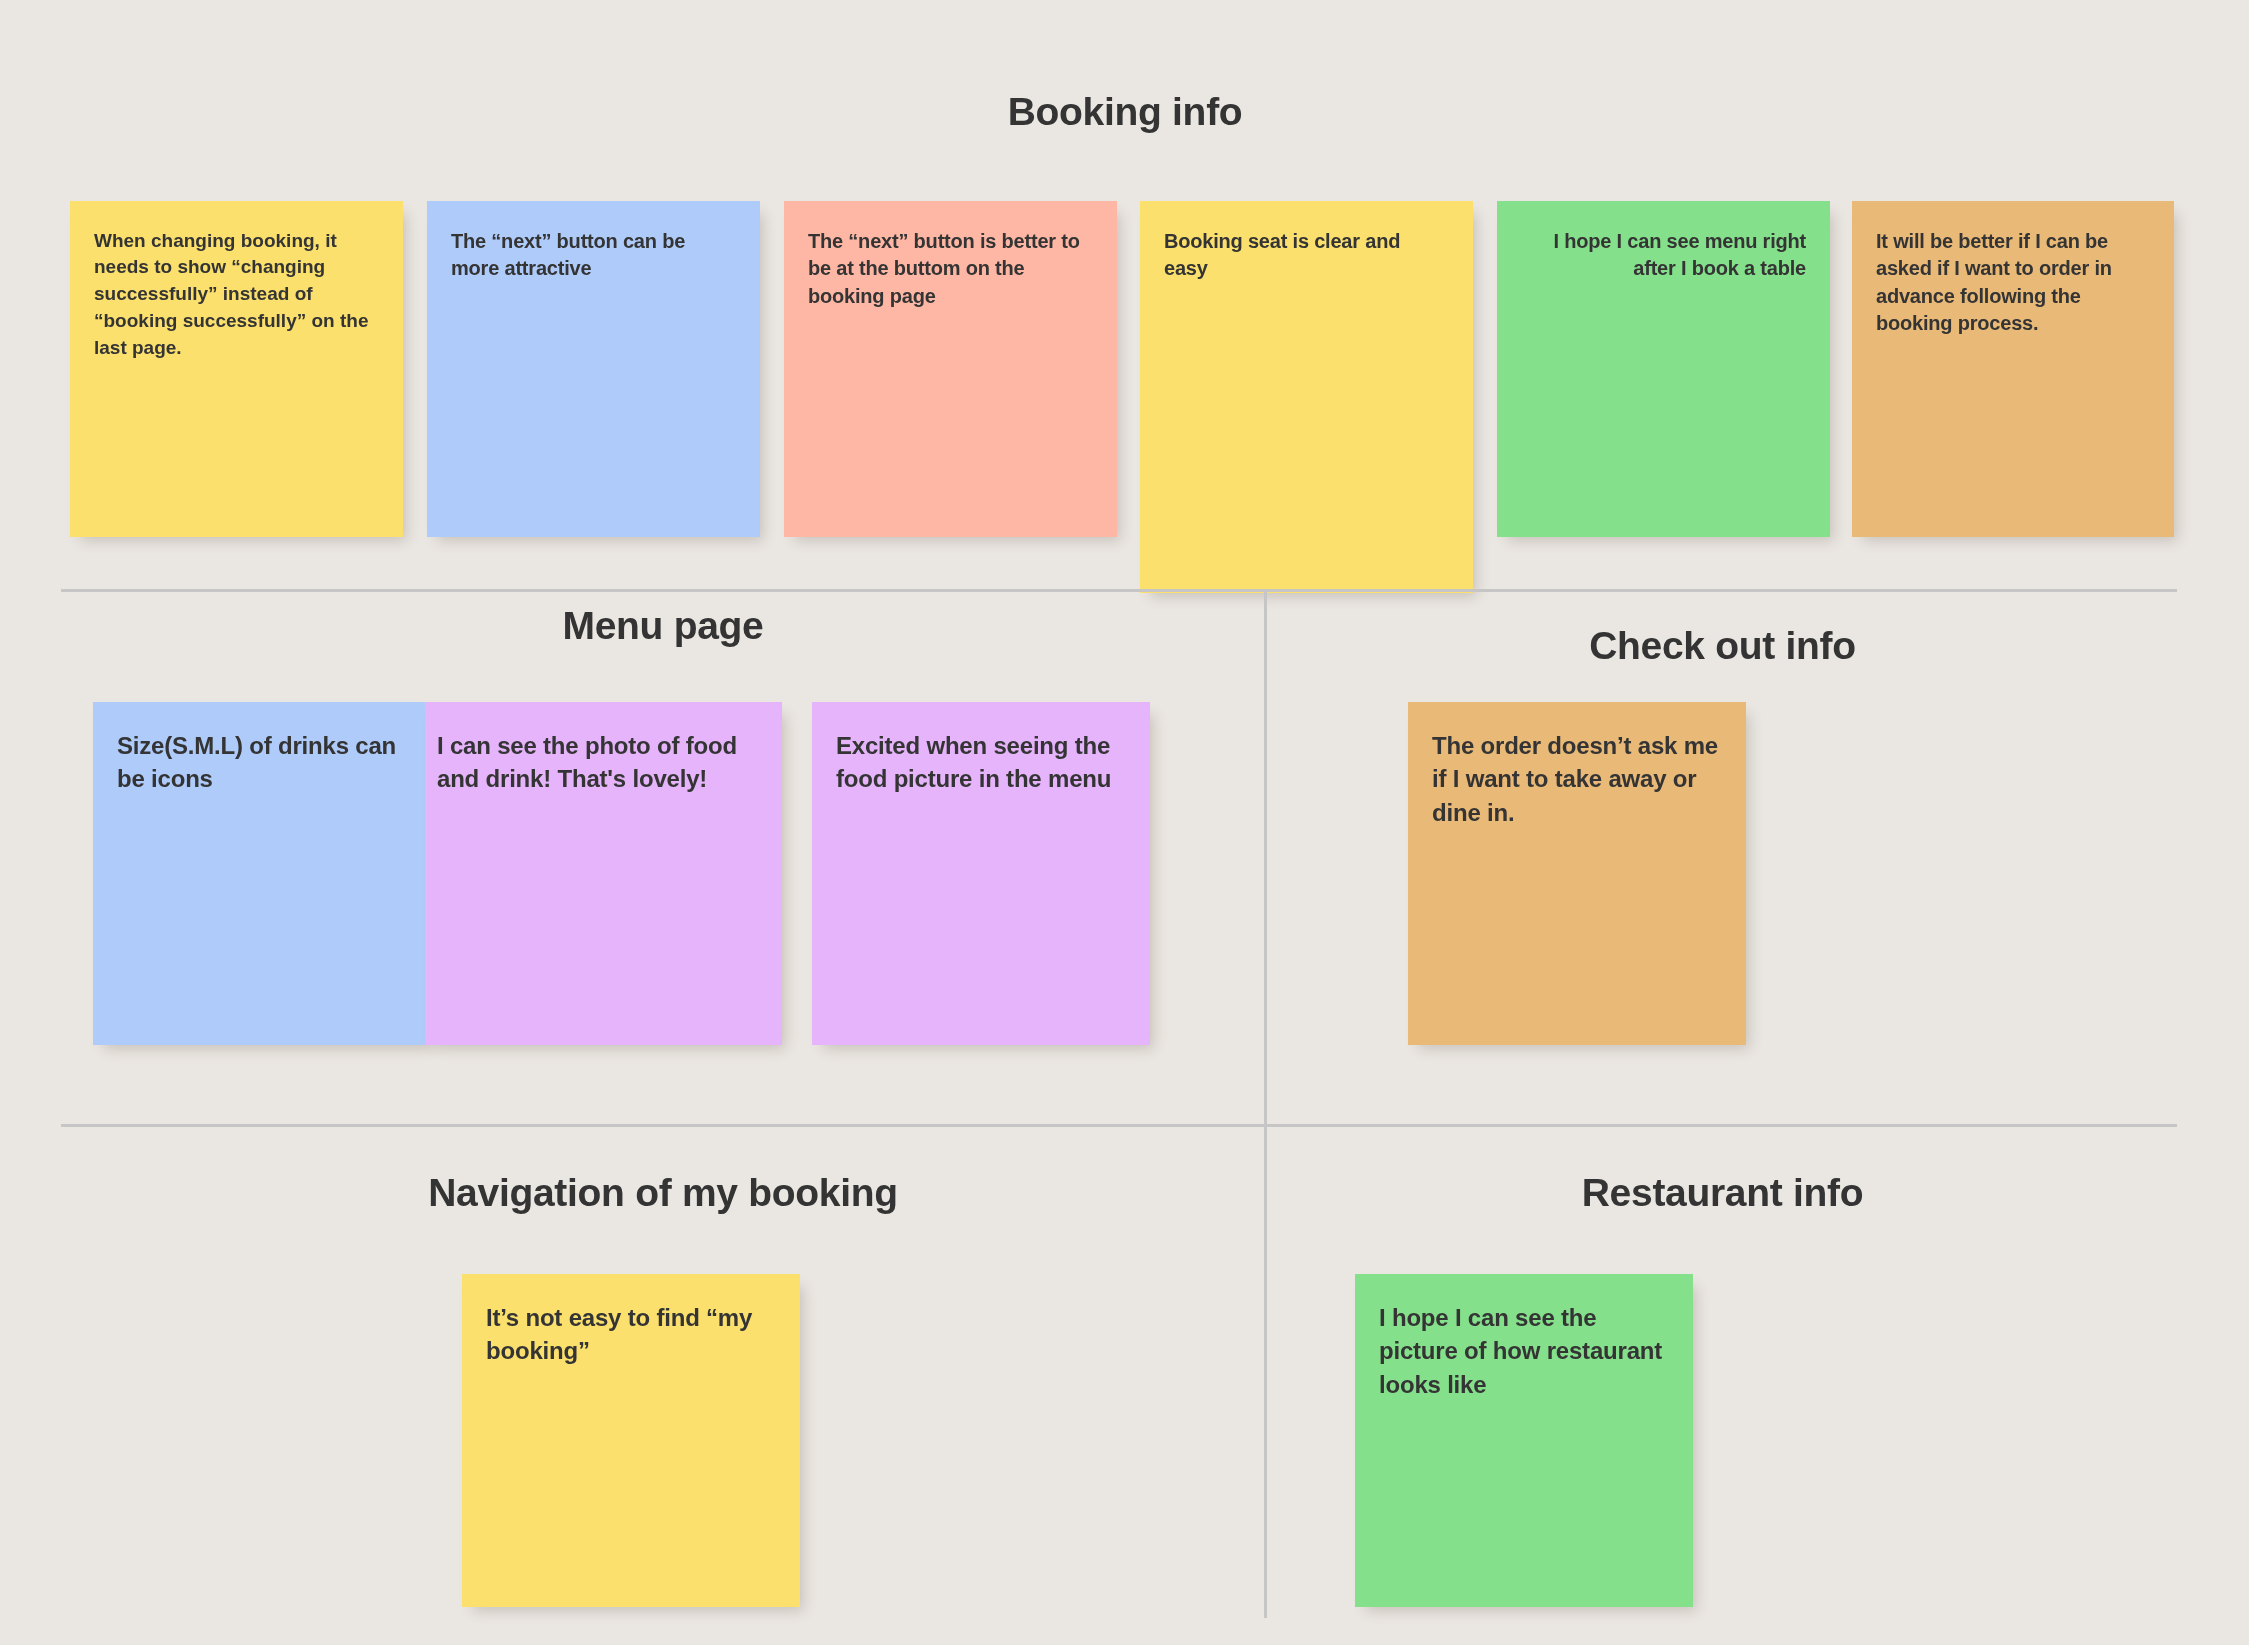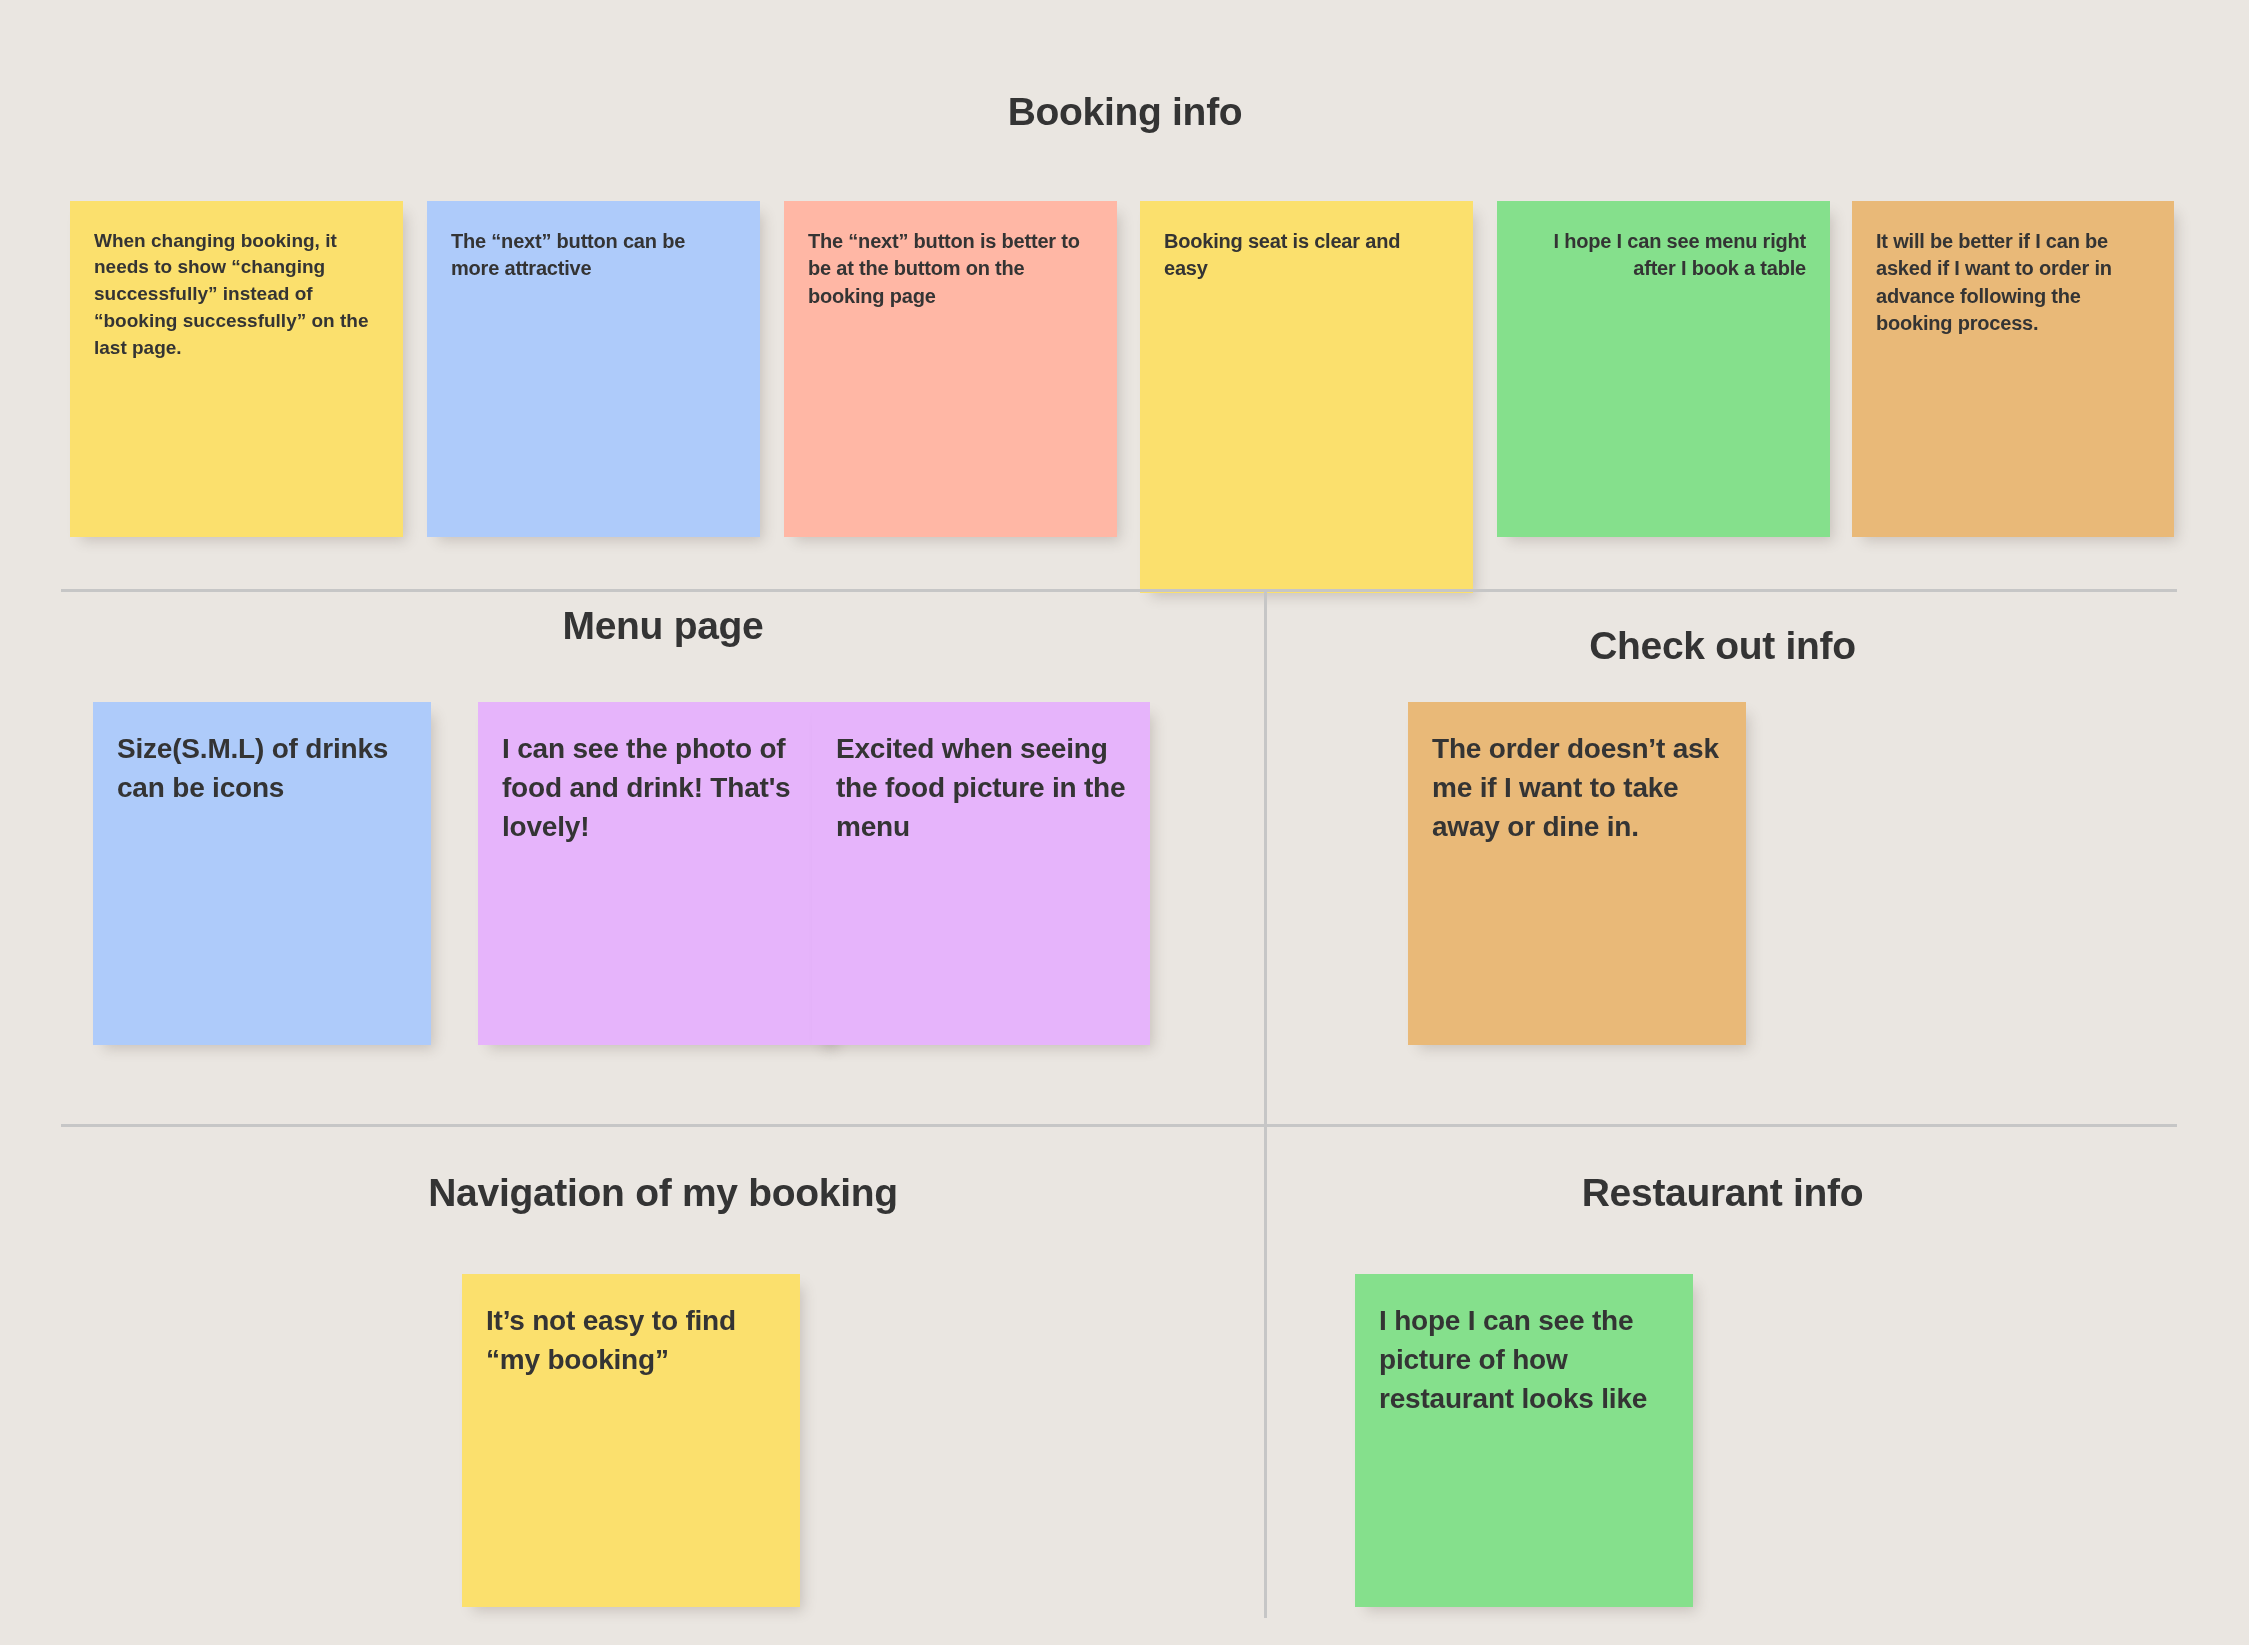--- a/index.html
+++ b/index.html
@@ -59,21 +59,21 @@
     letter-spacing: -0.2px;
     color: #343434;
     white-space: pre-line;
   }
   .note.tiny p {
     font-size: 19px;
     line-height: 1.42;
     letter-spacing: 0px;
   }
   .note.med p {
-    font-size: 28px;
+    font-size: 24px;
     line-height: 1.40;
   }
 </style>
 </head>
 <body>
 
 <div id="board">
 
   <div class="section-title" style="left:0; top:63px; width:2250px; text-align:center;">Booking info</div>
 
@@ -102,21 +102,21 @@
   </div>
 
   <div class="rule-h" style="left:61px; top:561px; width:2116px;"></div>
 
   <div class="section-title" style="left:61px; top:577px; width:1204px; text-align:center;">Menu page</div>
 
   <div class="note med" style="left:93px; top:674px; width:338px; height:343px; background:#AECBFA;">
     <p>Size(S.M.L) of drinks can be icons</p>
   </div>
 
-  <div class="note med" style="left:478px; top:674px; width:357px; height:343px; background:#E6B4FB;">
+  <div class="note med" style="left:425px; top:674px; width:357px; height:343px; background:#E6B4FB;padding-left:12px;">
     <p>I can see the photo of food and drink! That's lovely!</p>
   </div>
 
   <div class="note med" style="left:812px; top:674px; width:338px; height:343px; background:#E6B4FB;">
     <p>Excited when seeing the food picture in the menu</p>
   </div>
 
   <div class="section-title" style="left:1270px; top:597px; width:905px; text-align:center;">Check out info</div>
 
   <div class="note med" style="left:1408px; top:674px; width:338px; height:343px; background:#E9B978;">

